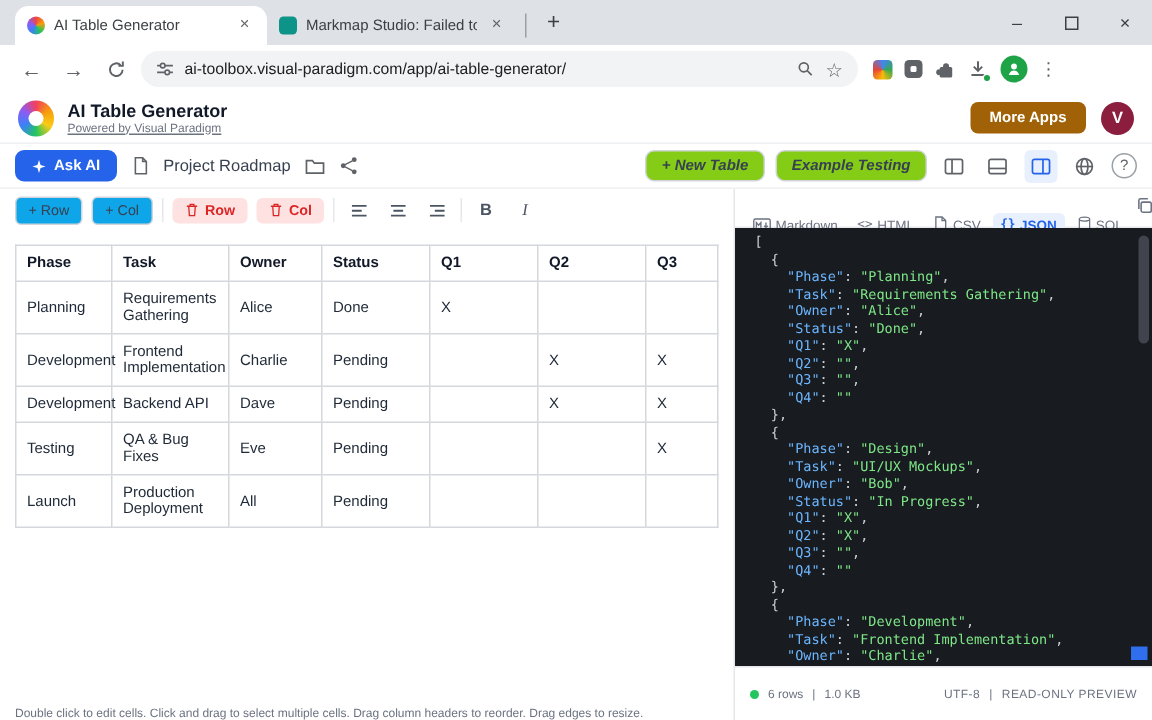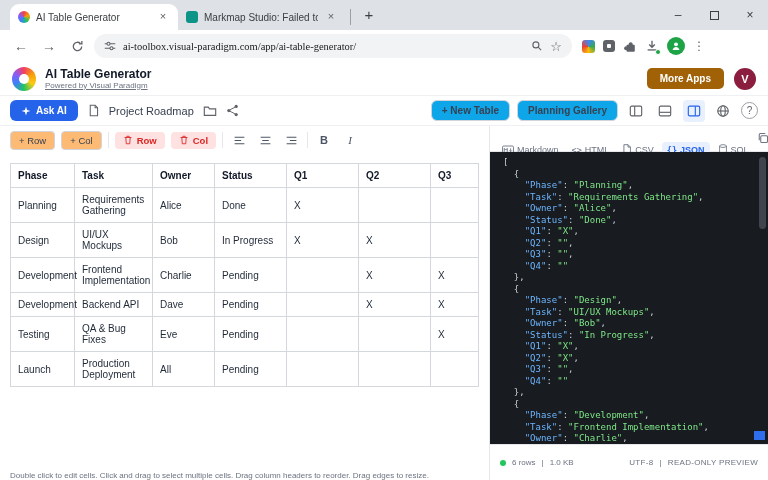--- a/index.html
+++ b/index.html
@@ -17,21 +17,21 @@
   .tab-close { font-size:11px; color:#5f6368; width:14px; height:14px; line-height:13px; text-align:center; border-radius:50%; flex:none; }
   .tab-divider { width:1px; height:16px; background:#9aa0a6; margin:0 4px 5px; }
   .new-tab-btn { width:24px; height:24px; margin:0 0 3px 2px; font-size:15px; color:#3c4043; text-align:center; line-height:23px; border-radius:50%; }
   .win-controls { position:absolute; right:0; top:0; height:30px; display:flex; }
   .win-btn { width:36px; height:30px; display:flex; align-items:center; justify-content:center; color:#3c4043; font-size:12px; }
   .maxi-box { width:9px; height:9px; border:1px solid #3c4043; }
 
   .address-row { height:32px; background:#fff; display:flex; align-items:center; padding:0 10px; gap:6px; flex:none; }
   .nav-btn { width:22px; height:22px; display:flex; align-items:center; justify-content:center; color:#5f6368; font-size:14px; border-radius:50%; flex:none; }
   .url-field { flex:1; max-width:478px; height:24px; background:#f1f3f4; border-radius:13px; display:flex; align-items:center; padding:0 10px; gap:7px; font-size:10.5px; color:#202124; }
-  .url-text { flex:1; white-space:nowrap; overflow:hidden;font-family:Liberation Serif, serif; }
+  .url-text { flex:1; white-space:nowrap; overflow:hidden; }
   .omni-icon { color:#5f6368; display:flex; align-items:center; flex:none; }
   .chrome-right { display:flex; align-items:center; gap:8px; margin-left:4px; }
   .ext-colorful { width:13px; height:13px; border-radius:3px; background:conic-gradient(#4285f4,#34a853,#fbbc05,#ea4335,#4285f4); }
   .ext-gray { width:12px; height:12px; border-radius:3px; background:#5f6368; position:relative; }
   .ext-gray::after { content:""; position:absolute; inset:4px; background:#fff; border-radius:1px; }
   .dl-wrap { position:relative; display:flex; }
   .dl-badge { position:absolute; right:-2px; bottom:-2px; width:6px; height:6px; border-radius:50%; background:#1ea446; border:1px solid #fff; }
   .chrome-avatar { width:18px; height:18px; border-radius:50%; background:#1ea446; display:flex; align-items:center; justify-content:center; }
   .kebab { color:#5f6368; font-size:12px; }
 
@@ -44,29 +44,29 @@
   .header-right { margin-left:auto; display:flex; align-items:center; gap:10px; }
   .more-apps { background:#a16207; color:#fff; font-size:10px; font-weight:bold; padding:5px 13px; border-radius:5px; border:none; }
   .user-avatar { width:22px; height:22px; border-radius:50%; background:#8b1e3f; color:#fff; font-size:11px; font-weight:bold; display:flex; align-items:center; justify-content:center; }
 
   
   .main-toolbar { height:30px; display:flex; align-items:center; padding:0 10px; gap:9px; border-bottom:1px solid #eef0f2; flex:none; }
   .ask-ai { background:#2563eb; color:#fff; border-radius:6px; font-size:10px; font-weight:bold; padding:5px 11px; display:flex; gap:5px; align-items:center; border:none; }
   .doc-title { font-size:11px; color:#374151; }
   .tool-icon { color:#5f6368; display:flex; align-items:center; }
   .toolbar-right { margin-left:auto; display:flex; align-items:center; gap:7px; }
-  .btn-outline { border:1px solid #d1d5db; border-radius:6px; padding:4px 10px; font-size:10px; font-weight:bold; color:#374151; display:flex; gap:5px; align-items:center; background:#0ea5e9; }
+  .btn-outline { border:1px solid #d1d5db; border-radius:6px; padding:4px 10px; font-size:10px; font-weight:bold; color:#374151; display:flex; gap:5px; align-items:center; background:#84cc16;font-style:italic; }
   .icon-btn { width:22px; height:22px; display:flex; align-items:center; justify-content:center; color:#5f6368; border-radius:4px; background:transparent; border:none; }
   .icon-btn.active { background:#e8f0fe; color:#2563eb; }
 
   
   .content { flex:1; display:flex; min-height:0; }
   .left-panel { width:490px; flex:none; display:flex; flex-direction:column; border-right:1px solid #e5e7eb; }
   .format-toolbar { height:28px; display:flex; align-items:center; gap:6px; padding:0 10px; flex:none; }
-  .small-btn { border:1px solid #d1d5db; border-radius:4px; background:#fdba74; font-size:9.5px; color:#374151; padding:3px 8px; display:flex; gap:4px; align-items:center; }
+  .small-btn { border:1px solid #d1d5db; border-radius:4px; background:#0ea5e9; font-size:9.5px; color:#374151; padding:3px 8px; display:flex; gap:4px; align-items:center; }
   .danger-btn { border:none; border-radius:4px; background:#fee2e2; font-size:9.5px; color:#dc2626; font-weight:bold; padding:3px 8px; display:flex; gap:4px; align-items:center; }
   .vdiv { width:1px; height:16px; background:#e5e7eb; }
   .fmt-icon { width:20px; height:20px; display:flex; align-items:center; justify-content:center; color:#4b5563; background:transparent; border:none; border-radius:3px; }
   .fmt-b { font-weight:bold; font-size:11px; }
   .fmt-i { font-style:italic; font-family:"Liberation Serif", serif; font-size:11px; }
 
   .table-wrap { padding:9px 10px 0; flex:1; overflow:hidden; }
   table.grid { border-collapse:collapse; table-layout:fixed; width:468px; font-size:10px; color:#1f2937; }
   .grid th, .grid td { border:1px solid #d4d8dd; padding:6px 7px; text-align:left; vertical-align:middle; }
   .grid th { font-weight:bold; color:#111827; background:#fff; }
@@ -203,21 +203,21 @@
     <span class="tool-icon">
       <svg width="13" height="13" viewBox="0 0 16 16">
           <circle cx="12.5" cy="3" r="2" fill="currentColor"></circle>
           <circle cx="3.5" cy="8" r="2" fill="currentColor"></circle>
           <circle cx="12.5" cy="13" r="2" fill="currentColor"></circle>
           <path d="M5 7l6-3M5 9l6 3" stroke="currentColor" stroke-width="1.2"></path>
         </svg>
     </span>
     <div class="toolbar-right">
       <button class="btn-outline">+ New Table</button>
-      <button class="btn-outline">Planning Gallery</button>
+      <button class="btn-outline">Example Testing</button>
       <button class="icon-btn">
         <svg width="14" height="14" viewBox="0 0 16 16">
             <rect x="1.5" y="2.5" width="13" height="11" rx="1.5" fill="none" stroke="currentColor" stroke-width="1.3"></rect>
             <path d="M6.5 2.5v11" stroke="currentColor" stroke-width="1.3"></path>
           </svg>
       </button>
       <button class="icon-btn">
         <svg width="14" height="14" viewBox="0 0 16 16">
             <rect x="1.5" y="2.5" width="13" height="11" rx="1.5" fill="none" stroke="currentColor" stroke-width="1.3"></rect>
             <path d="M1.5 9.5h13" stroke="currentColor" stroke-width="1.3"></path>
@@ -305,29 +305,20 @@
               </tr>
             </thead>
           <tbody>
               <tr>
                 <td>Planning</td>
                 <td>Requirements Gathering</td>
                 <td>Alice</td>
                 <td>Done</td>
                 <td>X</td>
                 <td></td>
-                <td></td>
-              </tr>
-              <tr>
-                <td>Design</td>
-                <td>UI/UX Mockups</td>
-                <td>Bob</td>
-                <td>In Progress</td>
-                <td>X</td>
-                <td>X</td>
                 <td></td>
               </tr>
               <tr>
                 <td>Development</td>
                 <td>Frontend Implementation</td>
                 <td>Charlie</td>
                 <td>Pending</td>
                 <td></td>
                 <td>X</td>
                 <td>X</td>

